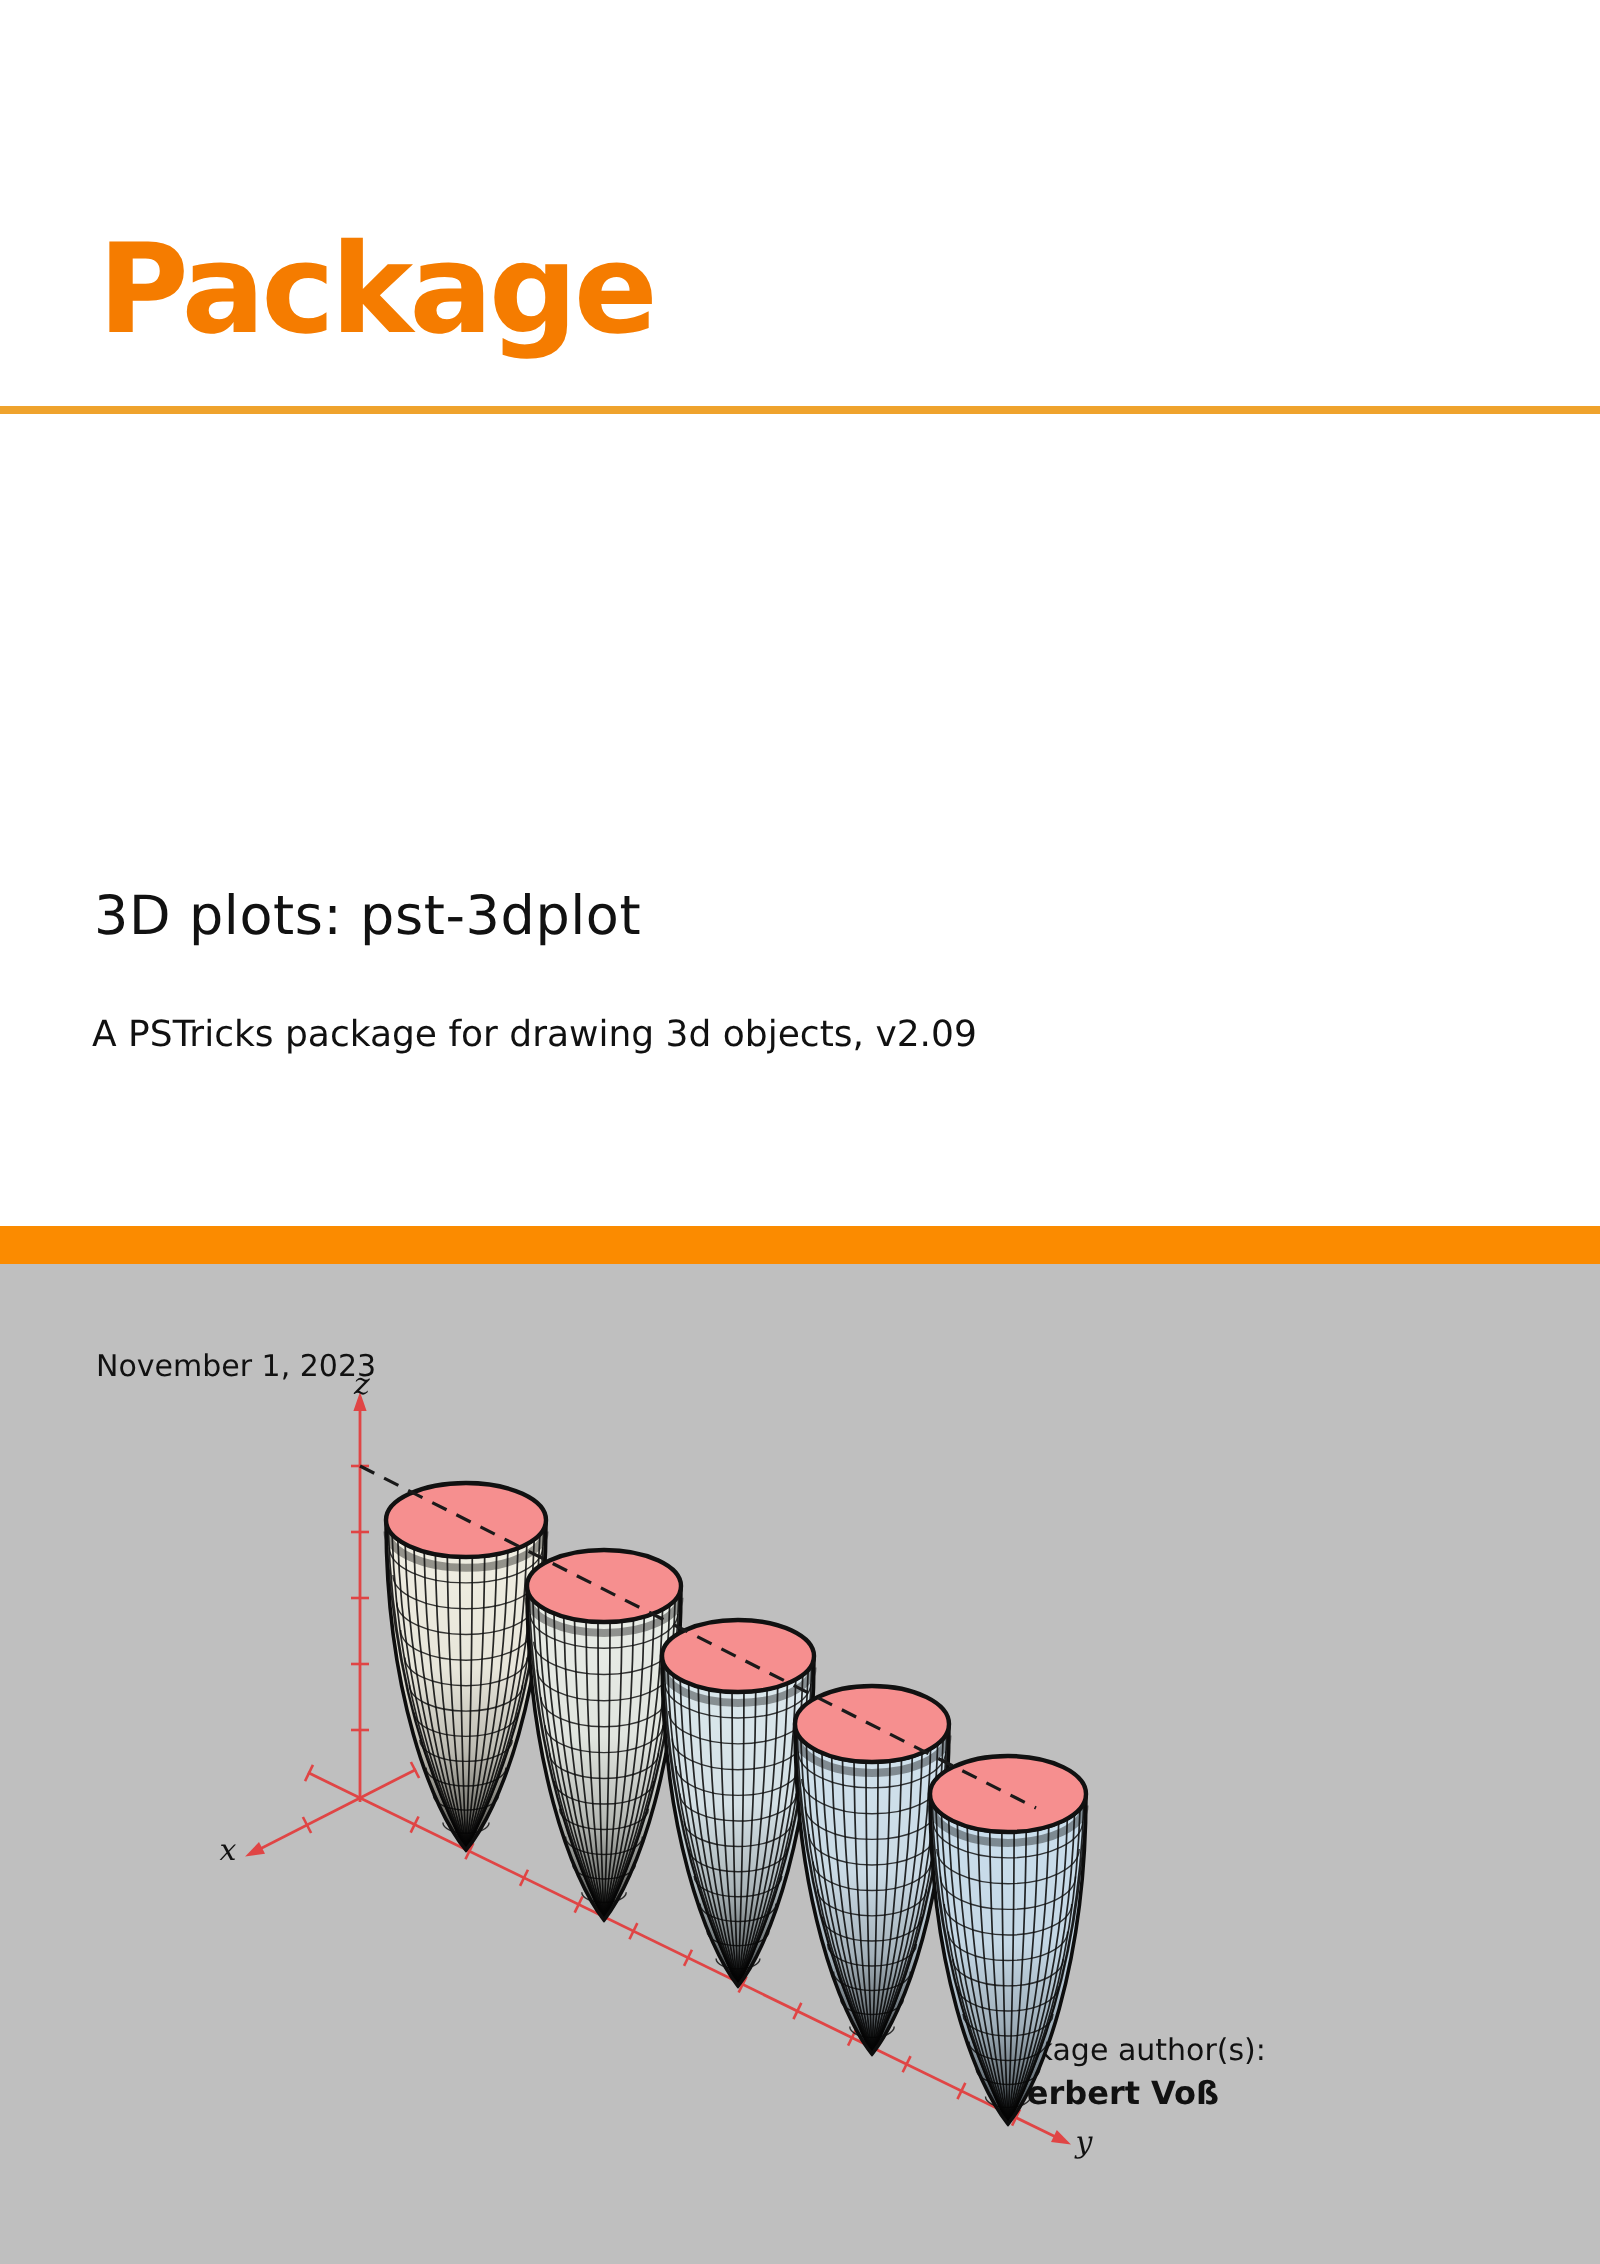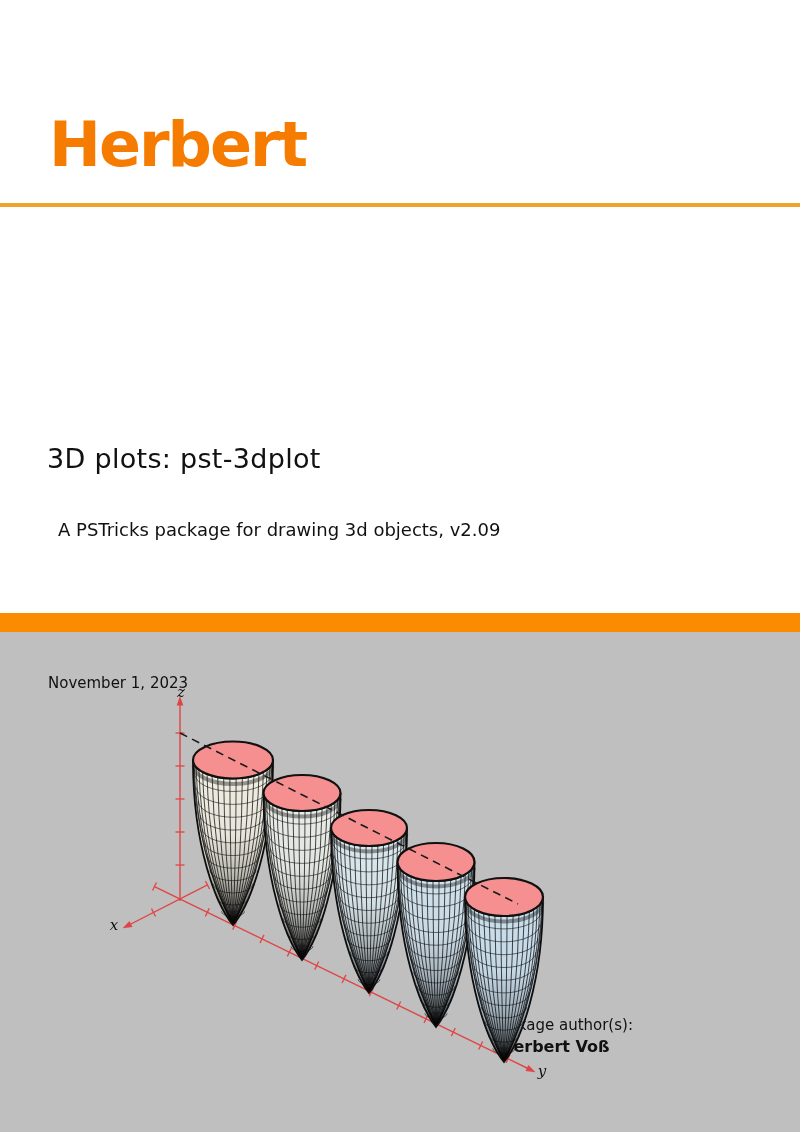--- a/index.html
+++ b/index.html
@@ -16,42 +16,42 @@
   }
   .rule {
     position:absolute; left:0; top:203px; width:800px; height:4px;
     background:var(--rule-orange,#efa32d);
   }
   .doc-title {
     position:absolute; left:47px; top:443px; margin:0;
     font-size:27px; font-weight:normal; letter-spacing:0.3px; line-height:1.2;
   }
   .doc-subtitle {
-    position:absolute; left:46px; top:506px; margin:12px;
+    position:absolute; left:46px; top:506px; margin:0;
     font-size:18px; line-height:1.3;
   }
   .band {
     position:absolute; left:0; top:613px; width:800px; height:19px;
     background:var(--band-orange,#fb8b00);
   }
   .panel {
     position:absolute; left:0; top:632px; width:800px; height:500px;
     background:var(--panel-gray,#bfbfbf);
   }
   .date { position:absolute; left:48px; top:42px; font-size:15px; }
   .author-label { position:absolute; left:492px; top:384px; font-size:15px; }
   .author-name  { position:absolute; left:500px; top:405px; font-size:16px; font-weight:bold; }
   .figure { position:absolute; left:0; top:0; width:800px; height:500px; }
 </style>
 </head>
 <body style="--title-orange: #f57c00; --rule-orange: #efa32d; --band-orange: #fb8b00; --panel-gray: #bfbfbf;">
 
 <div>
 
-  <div class="brand">Herbert</div>
+  <div class="brand">Package</div>
   <div class="rule"></div>
 
   <h1 class="doc-title">3D plots: pst-3dplot</h1>
   <p class="doc-subtitle">A PSTricks package for drawing 3d objects, v2.09</p>
 
   <div class="band"></div>
 
   <div class="panel">
     <div class="date">November 1, 2023</div>
     <div class="author-label">Package author(s):</div>

